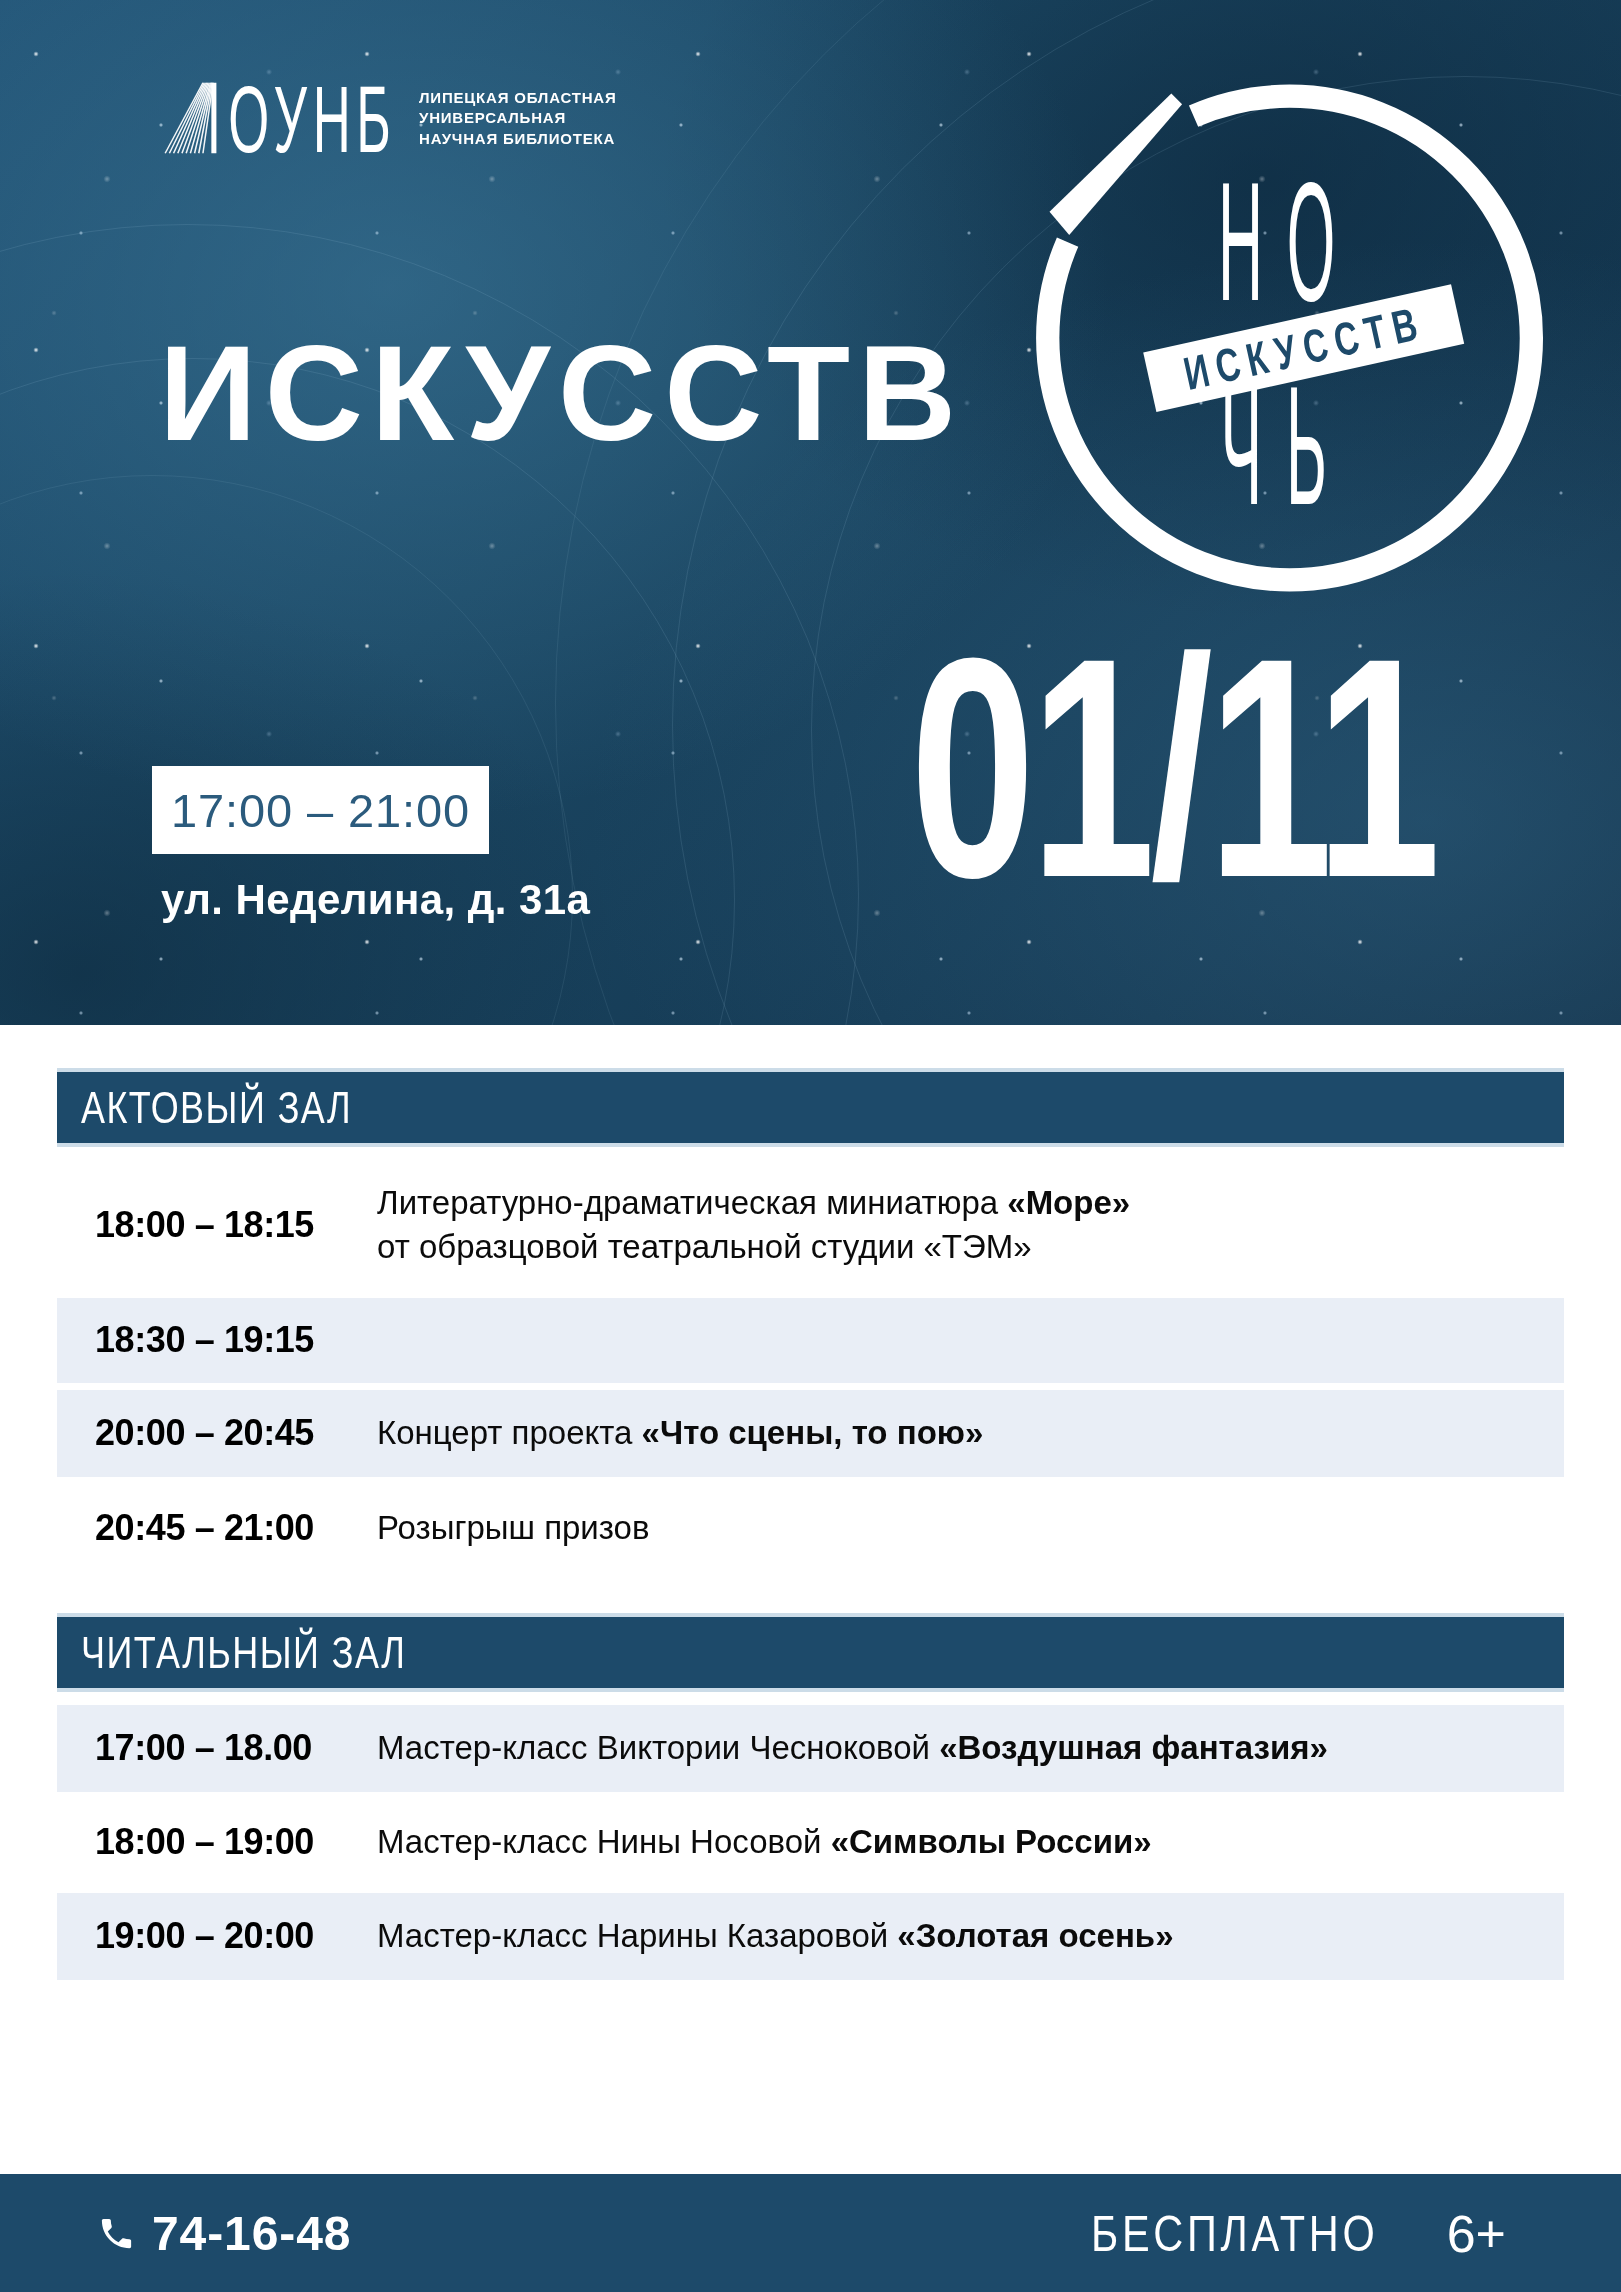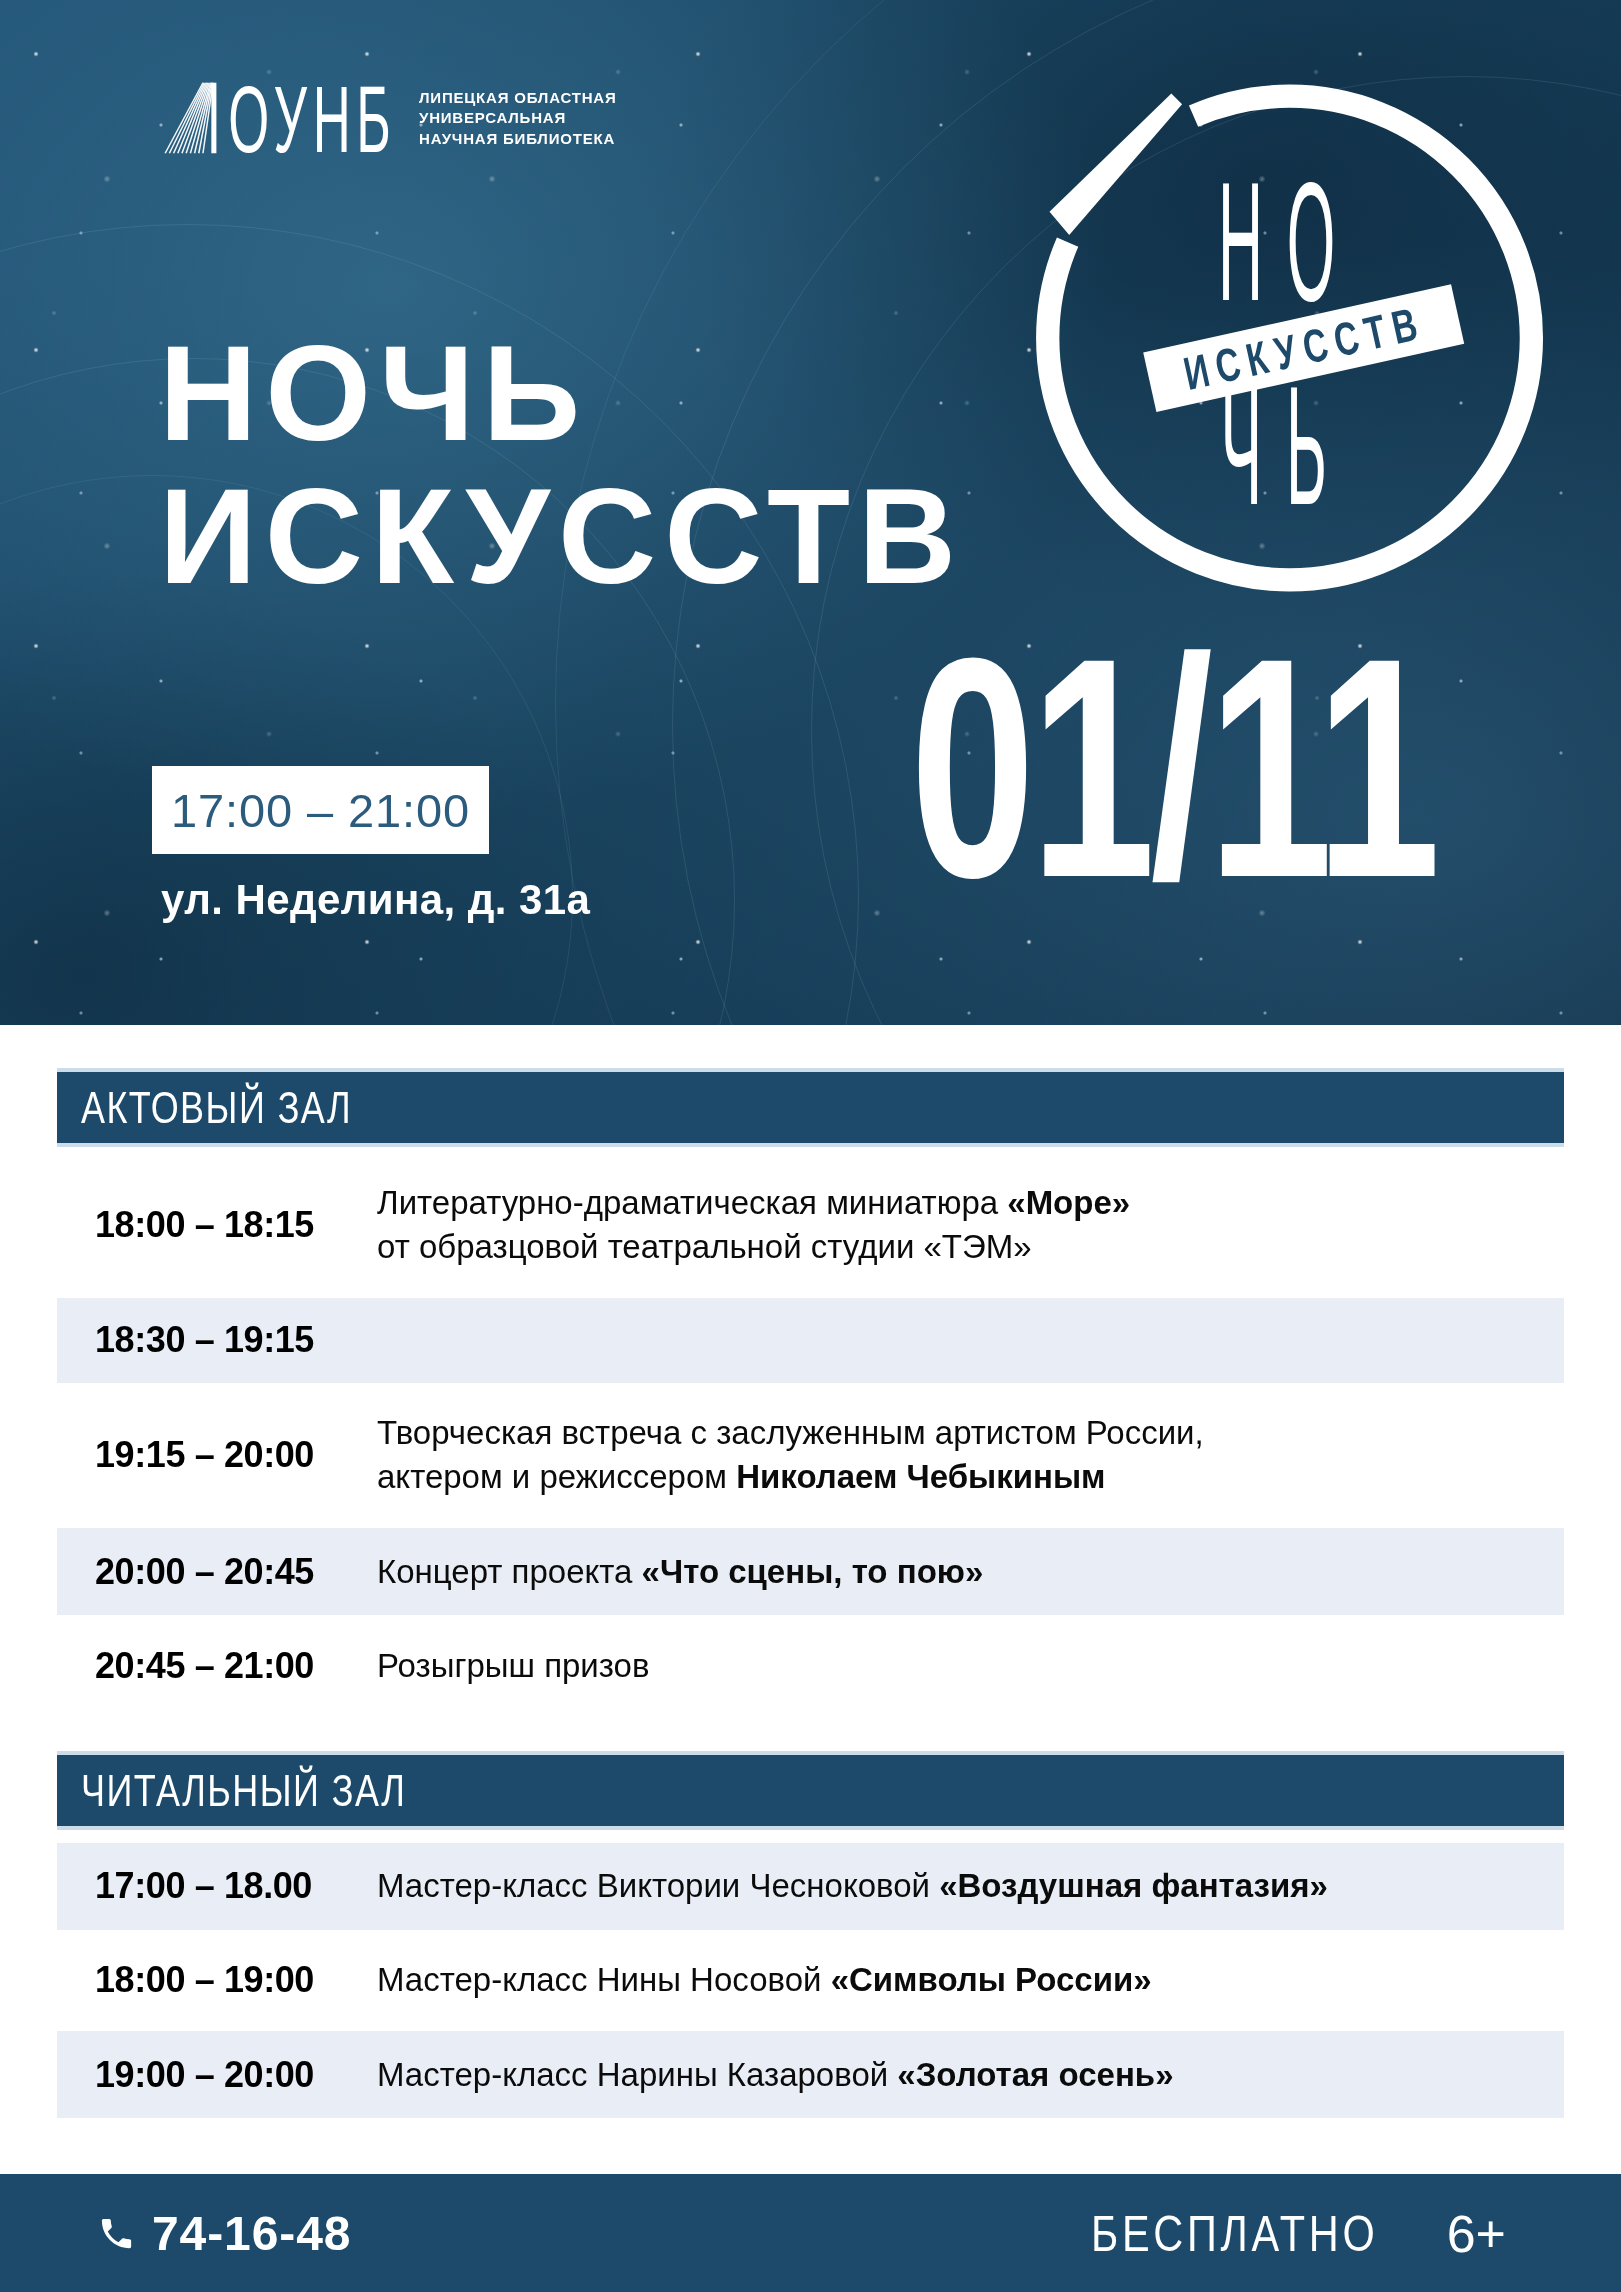--- a/index.html
+++ b/index.html
@@ -122,21 +122,20 @@
       <polygon points="160,14 172,26 46,172 24,146" fill="#fff"></polygon>
       <text transform="translate(212,244) scale(0.37,1)" font-size="188" letter-spacing="72" fill="#fff" font-weight="400" font-family="Liberation Sans, sans-serif">НО</text>
       <text transform="translate(215,472) scale(0.37,1)" font-size="188" letter-spacing="72" fill="#fff" font-weight="400" font-family="Liberation Sans, sans-serif">ЧЬ</text>
       <g transform="translate(300,300) rotate(-12.5)">
         <rect x="-168" y="-34" width="352" height="68" fill="#fff"></rect>
         <text transform="scale(0.72,1)" x="12" y="18" text-anchor="middle" font-size="52" letter-spacing="12" fill="#1d4a6a" font-weight="700" font-family="Liberation Sans, sans-serif">ИСКУССТВ</text>
       </g>
     </svg>
 
     <div class="title">
-      <div>НОЧЬ</div>
       <div>ИСКУССТВ</div>
     </div>
 
     <div class="timebox">
       <span>17:00 – 21:00</span>
     </div>
     <div class="address">ул. Неделина, д. 31а</div>
     <div class="date">01/11</div>
   </div>
 
@@ -146,27 +145,20 @@
       </div>
       <div class="row">
         <div class="time">18:00 – 18:15</div>
         <div class="desc">
           <div class="line"><span>Литературно-драматическая миниатюра </span><span class="b">«Море»</span></div>
           <div class="line"><span>от образцовой театральной студии «ТЭМ»</span></div>
         </div>
       </div>
       <div class="row shaded">
         <div class="time">18:30 – 19:15</div>
-      </div>
-      <div class="row">
-        <div class="time">19:15 – 20:00</div>
-        <div class="desc">
-          <div class="line"><span>Творческая встреча с заслуженным артистом России,</span></div>
-          <div class="line"><span>актером и режиссером </span><span class="b">Николаем Чебыкиным</span></div>
-        </div>
       </div>
       <div class="row shaded">
         <div class="time">20:00 – 20:45</div>
         <div class="desc">
           <div class="line"><span>Концерт проекта </span><span class="b">«Что сцены, то пою»</span></div>
         </div>
       </div>
       <div class="row">
         <div class="time">20:45 – 21:00</div>
         <div class="desc">

